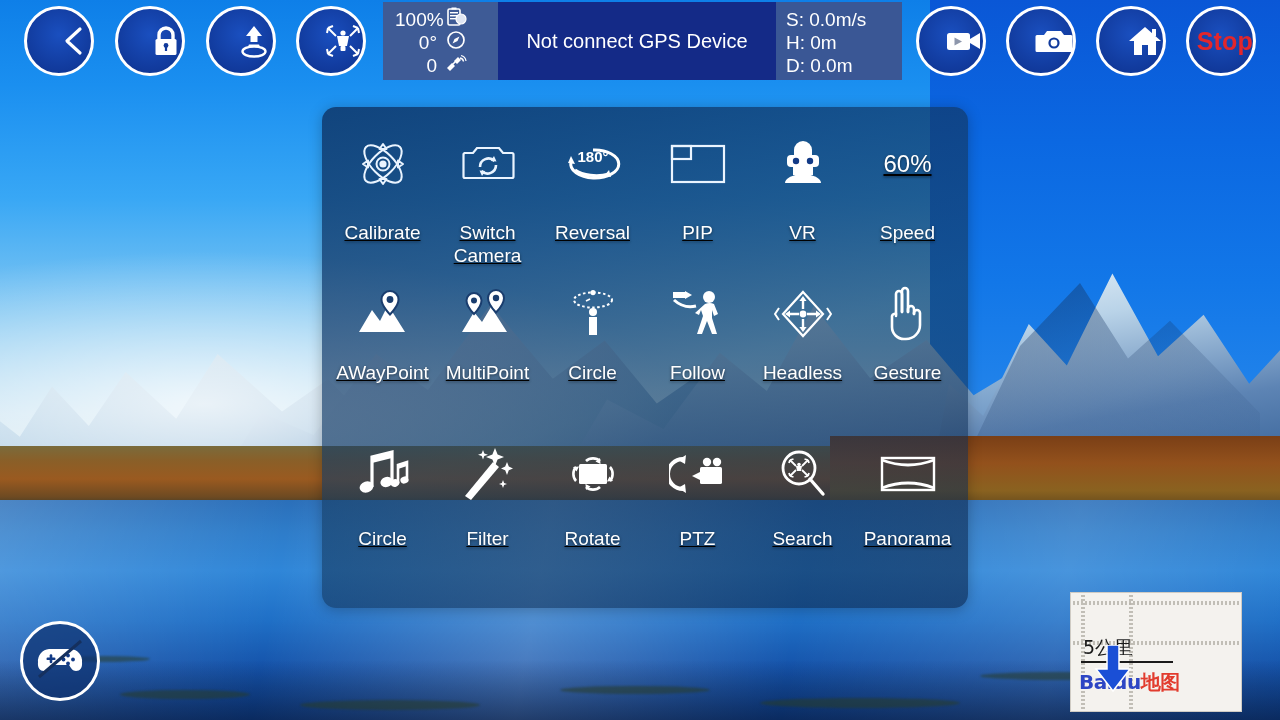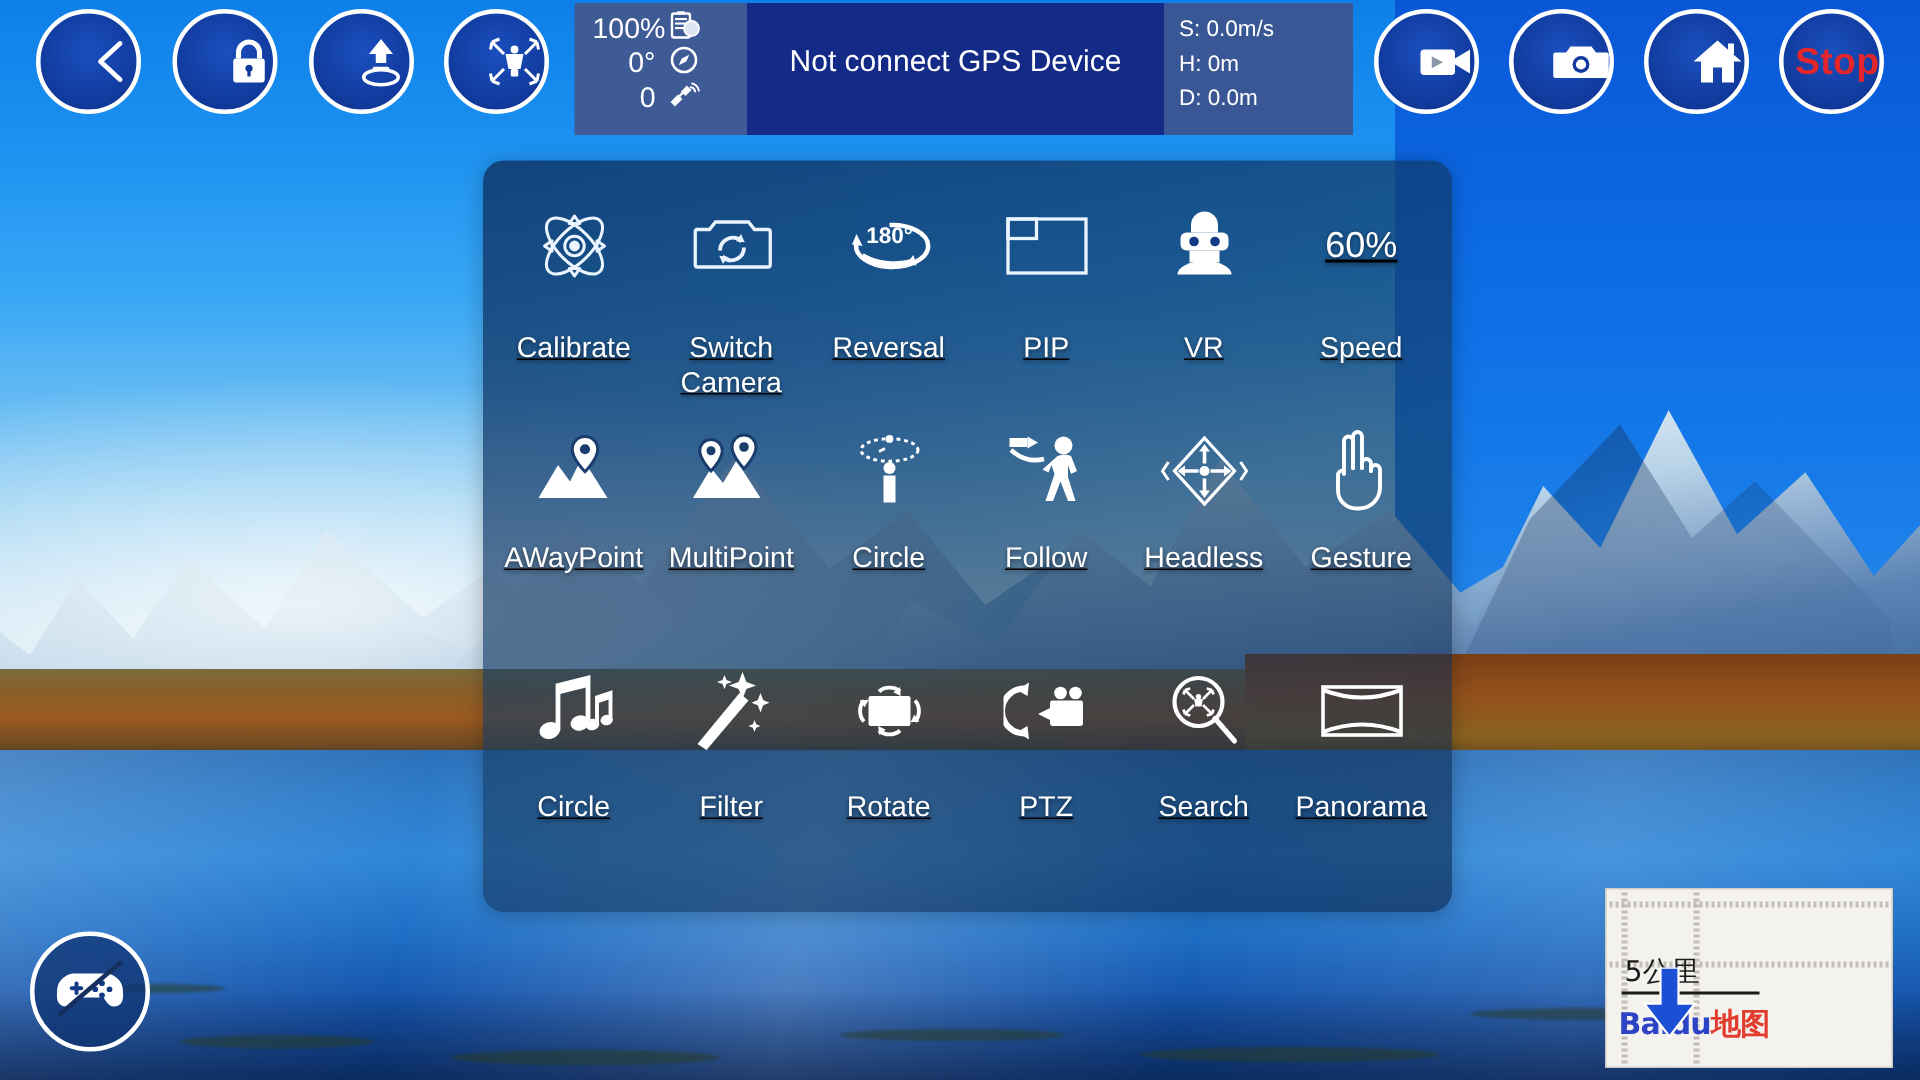--- a/index.html
+++ b/index.html
@@ -51,21 +51,21 @@
 
   
   .topbar{position:absolute;left:0;top:0;width:1280px;height:82px;}
   .rbtn{position:absolute;top:6px;width:70px;height:70px;border-radius:50%;
     background:radial-gradient(circle at 50% 40%, #1a4fbf 0%, #113a9c 70%, #0d2f86 100%);
     border:3px solid #ffffff;box-sizing:border-box;
     display:flex;align-items:center;justify-content:flex-end;cursor:pointer;}
   .rbtn svg{display:block;}
   .stoptxt{color:#e3262b;font-size:25px;font-weight:bold;letter-spacing:.2px;}
 
-  .seg{position:absolute;top:2px;height:88px;box-sizing:border-box;}
+  .seg{position:absolute;top:2px;height:78px;box-sizing:border-box;}
   .seg-left{left:383px;width:115px;background:#3e5b96;}
   .seg-mid{left:498px;width:278px;background:#142a87;}
   .seg-right{left:776px;width:126px;background:#3a5795;}
   .gpsmsg{position:absolute;left:0;top:0;width:278px;height:78px;
     display:flex;align-items:center;justify-content:center;color:#fff;font-size:20px;}
   .flight{position:absolute;left:12px;top:6px;color:#fff;font-size:19px;line-height:23px;}
   .flight div{height:23px;}
 
   
   .panel{position:absolute;left:322px;top:107px;width:646px;height:501px;
@@ -83,21 +83,21 @@
   .row2 .lb{margin-top:16px;}
   .row3 .lb{margin-top:22px;}
   .speedtxt{color:#fff;font-size:24px;text-shadow:0 1px 3px rgba(0,0,0,.5);}
 
   
   .joy{position:absolute;left:20px;top:621px;width:80px;height:80px;border-radius:50%;
     background:rgba(14,50,112,.72);border:3px solid #fff;box-sizing:border-box;
     display:flex;align-items:center;justify-content:center;cursor:pointer;}
 
   
-  .map{position:absolute;left:1070px;top:592px;width:192px;height:120px;
+  .map{position:absolute;left:1070px;top:592px;width:172px;height:120px;
     background:#f4f2ee;border:1px solid #cfcbc4;box-sizing:border-box;overflow:hidden;}
   .mapgrid{position:absolute;inset:0;
     background-image:
       repeating-linear-gradient(to right, transparent 0 2px, #b9b5ad 2px 4px),
       repeating-linear-gradient(to bottom, transparent 0 2px, #b9b5ad 2px 4px);
     background-size:48px 4px, 4px 40px;
     background-repeat:repeat-x, repeat-y;
     background-position:0 8px, 10px 0;
     opacity:.85;}
   .mapgrid2{position:absolute;inset:0;
@@ -228,21 +228,21 @@
           </span>
         </div>
       </div>
     </div>
 
     <div class="seg seg-mid">
       <div class="gpsmsg">Not connect GPS Device</div>
     </div>
 
     <div class="seg seg-right">
-      <div style="position:absolute;left:10px;top:6px;color:#fff;font-size:15px;line-height:23px;">
+      <div style="position:absolute;left:10px;top:6px;color:#fff;font-size:19px;line-height:23px;">
         <div>S: 0.0m/s</div>
         <div>H: 0m</div>
         <div>D: 0.0m</div>
       </div>
     </div>
 
     <div class="rbtn" style="left:916px;">
       <span>
         <svg width="38" height="26" viewBox="0 0 38 26">
           <rect x="2" y="5" width="23" height="17" rx="2.5" fill="#fff"></rect>

